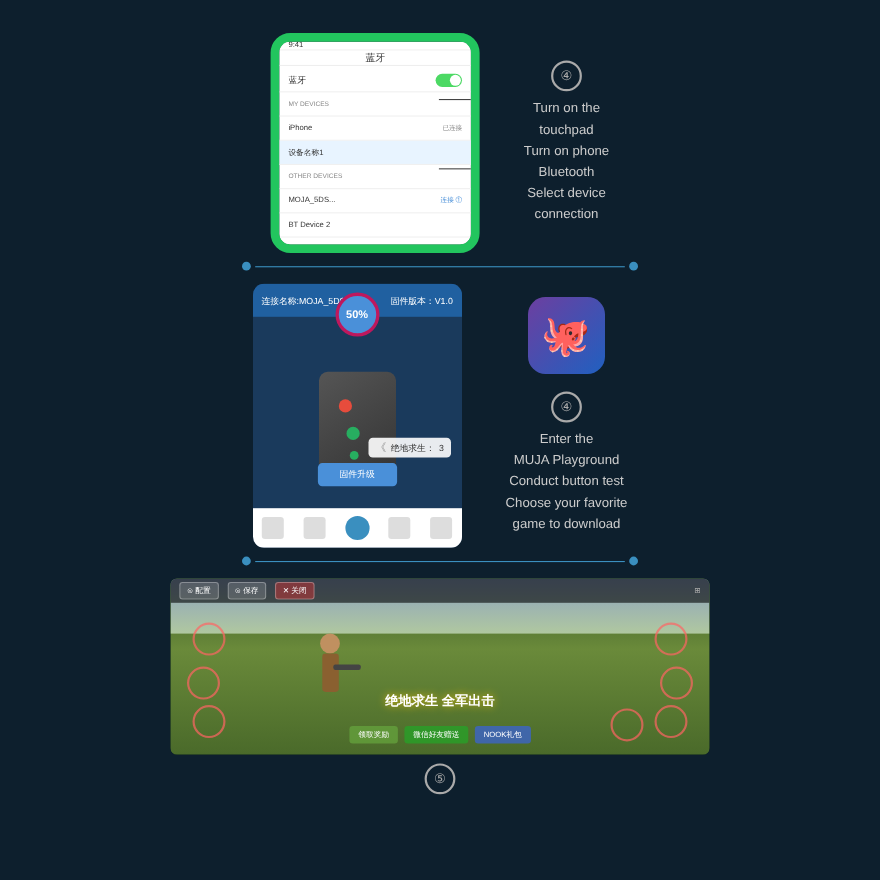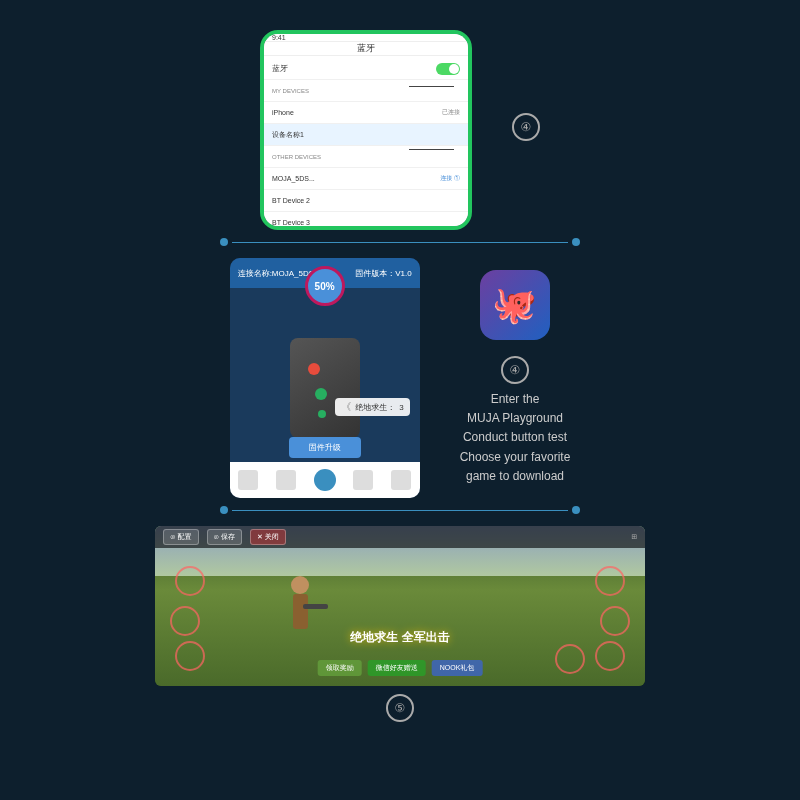--- a/index.html
+++ b/index.html
@@ -28,25 +28,25 @@
       display: flex;
       align-items: center;
       justify-content: center;
       width: 100%;
       padding: 0 60px;
       margin-top: 10px;
       position: relative;
     }
 
     .phone-screenshot {
-      width: 212px;
+      width: 190px;
       height: 200px;
       background: #fff;
       border-radius: 18px;
-      border: 4px solid #22c55e;
+      border: 8px solid #22c55e;
       overflow: hidden;
       position: relative;
       flex-shrink: 0;
     }
 
     .phone-inner {
       width: 100%;
       height: 100%;
       background: #f5f5f5;
       display: flex;
@@ -260,21 +260,21 @@
       background: #ddd;
       border-radius: 3px;
     }
 
     .app-bottom-icon.active {
       background: #3a8fbf;
     }
 
     .app-btn {
       position: absolute;
-      bottom: 40px;
+      bottom: 56px;
       left: 50%;
       transform: translateX(-50%);
       background: #4a90d9;
       color: #fff;
       font-size: 8px;
       padding: 5px 20px;
       border-radius: 4px;
       white-space: nowrap;
     }
 
@@ -556,20 +556,23 @@
       </div>
 
       <div style="position:absolute;top:52px;left:145px;width:45px;height:1px;background:#444;"></div>
       <div style="position:absolute;top:115px;left:145px;width:45px;height:1px;background:#444;"></div>
     </div>
 
     <div class="section1-text">
       <div class="step-circle">
         <span>④</span>
       </div>
+      <p>
+        Turn on the<br>touchpad<br>Turn on phone<br>Bluetooth<br>Select device<br>connection
+      </p>
     </div>
   </div>
 
   <div class="connector-row">
     <div class="dot"></div>
     <div class="connector-line"></div>
     <div class="dot"></div>
   </div>
 
   <div class="section2">

